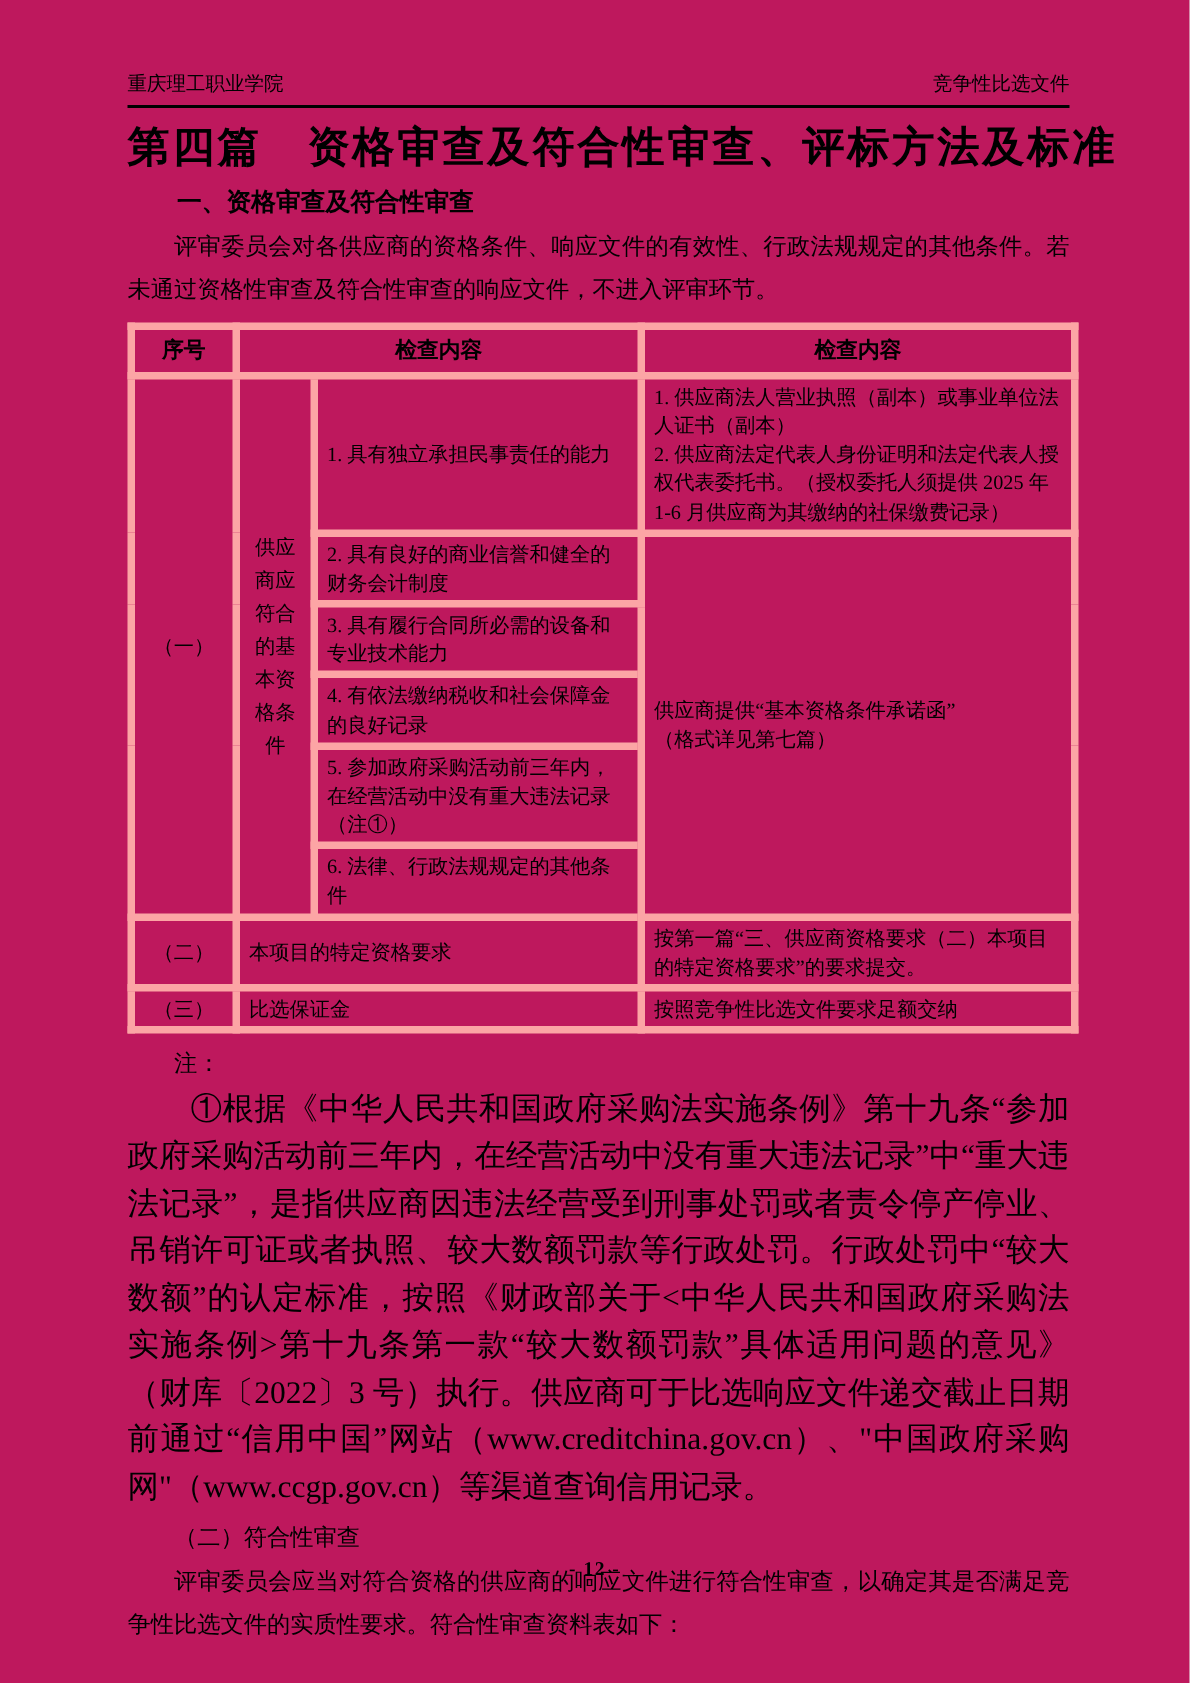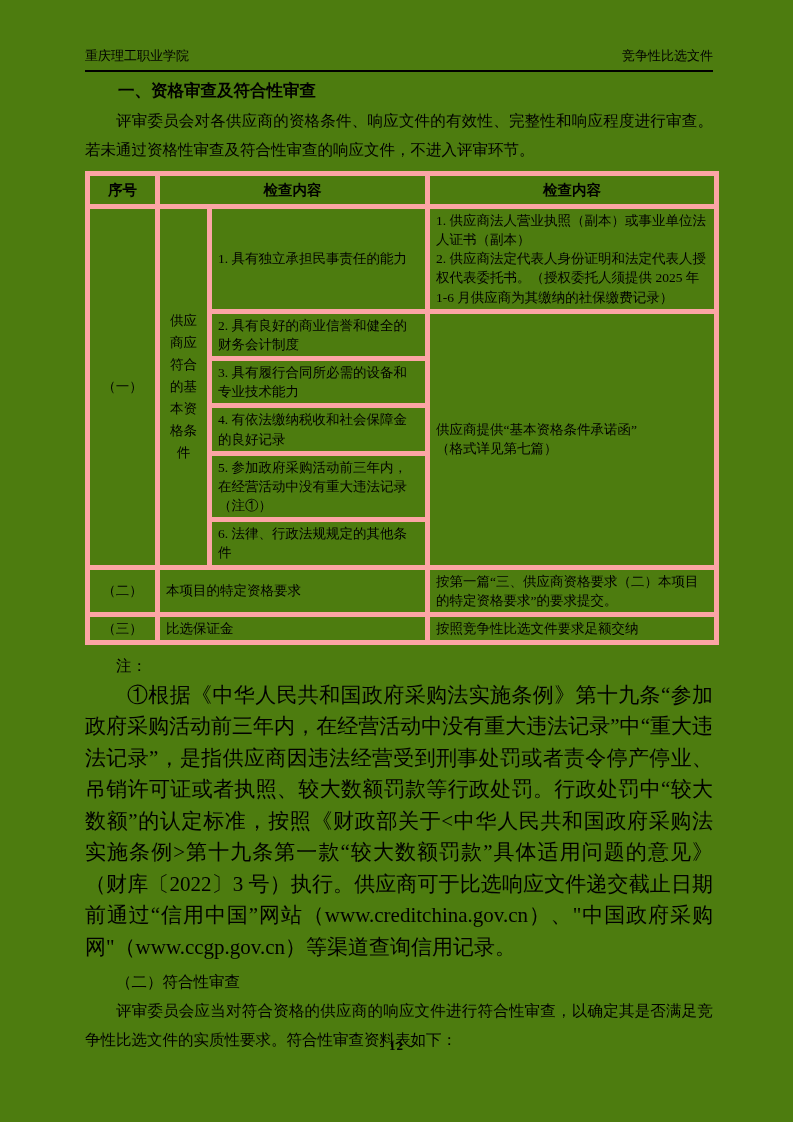--- a/index.html
+++ b/index.html
@@ -1,21 +1,21 @@
 <!DOCTYPE html>
 <html><head>
 <meta charset="utf-8">
 <style>
   * { box-sizing: border-box; }
   html, body { margin: 0; padding: 0; background: #e8e8e8; }
   .page {
     position: relative;
     width: 793px; height: 1122px;
     margin: 0 auto;
-    background: #4d7c0f;
+    background: #be185d;
     padding: 48px 80px 0 85px;
     font-family: "Liberation Serif", "DejaVu Serif", serif;
     color: #000;
   }
   .doc-header {
     display: flex; justify-content: space-between; align-items: flex-end;
     font-size: 13px; line-height: 16px;
     padding-bottom: 6px;
     border-bottom: 2px solid #000;
   }
@@ -86,24 +86,25 @@
 </head>
 <body>
 
 <div class="page">
 
   <div class="doc-header">
     <span>重庆理工职业学院</span>
     <span>竞争性比选文件</span>
   </div>
 
+  <div class="doc-title">第四篇　资格审查及符合性审查、评标方法及标准</div>
 
   <div class="sec-heading">一、资格审查及符合性审查</div>
 
-  <p class="body-para">评审委员会对各供应商的资格条件、响应文件的有效性、完整性和响应程度进行审查。若未通过资格性审查及符合性审查的响应文件，不进入评审环节。</p>
+  <p class="body-para">评审委员会对各供应商的资格条件、响应文件的有效性、行政法规规定的其他条件。若未通过资格性审查及符合性审查的响应文件，不进入评审环节。</p>
 
   <table class="review">
     <colgroup>
       <col style="width:70px">
       <col style="width:52px">
       <col style="width:218px">
       <col style="width:289px">
     </colgroup>
     <tbody>
       <tr class="h-hdr">

